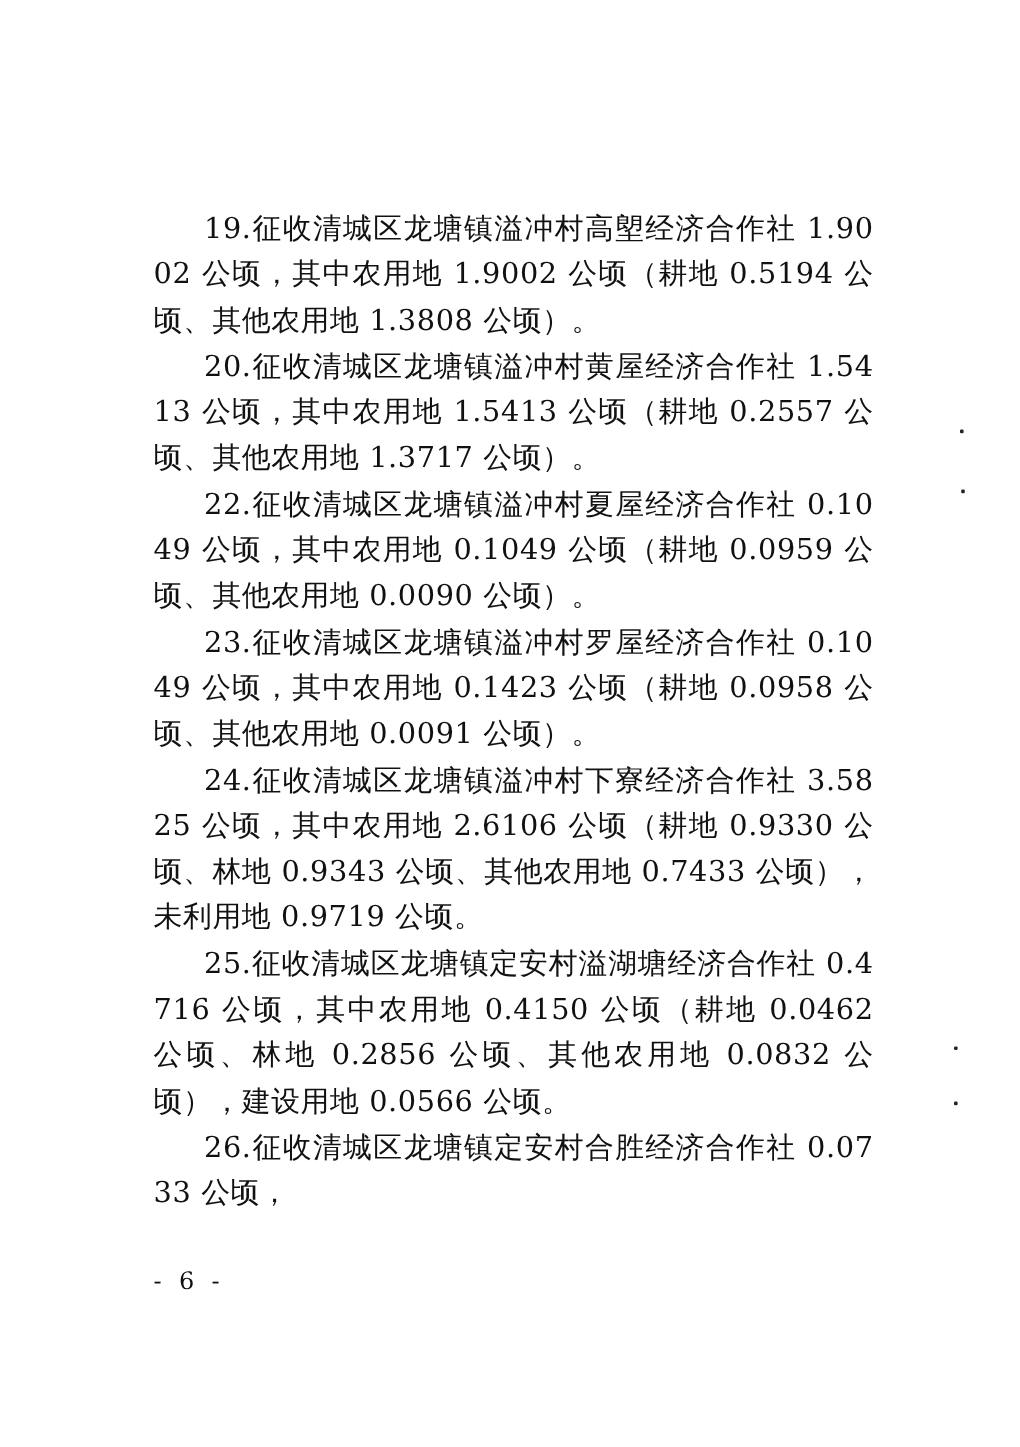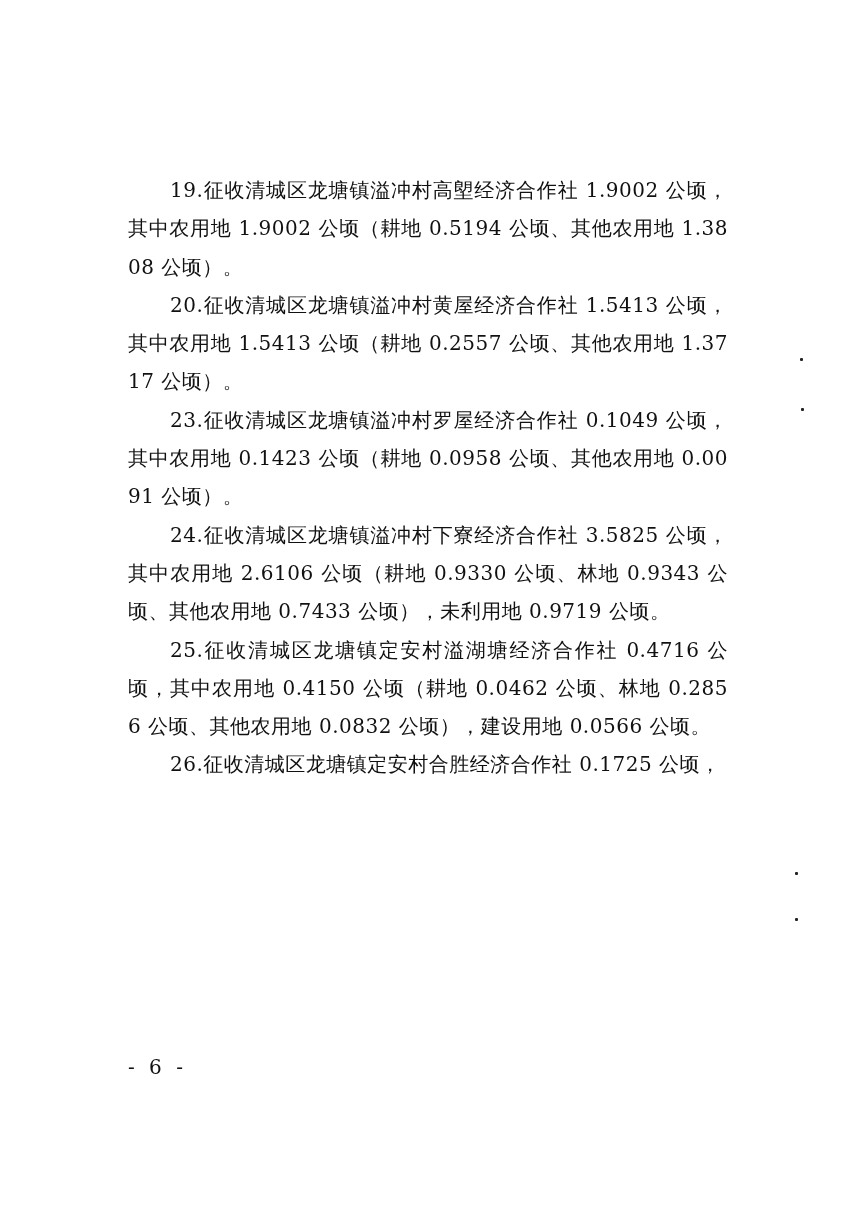--- a/index.html
+++ b/index.html
@@ -24,21 +24,21 @@
       background: #ffffff;
     }
     .body-text {
       position: absolute;
       left: 128px;
       top: 171px;
       width: 600px;
     }
     .para {
       margin: 0;
-      font-size: 20px;
+      font-size: 24px;
       line-height: 38.3px;
       letter-spacing: 0.5px;
       text-indent: 42px;
       text-align: justify;
       text-align-last: left;
       word-break: break-all;
     }
     .page-number {
       position: absolute;
       left: 128px;
@@ -54,24 +54,25 @@
       border-radius: 1px;
     }
   </style>
 </head>
 <body>
 
 <div class="page">
   <div class="body-text">
     <p class="para">19.征收清城区龙塘镇溢冲村高塱经济合作社 1.9002 公顷，其中农用地 1.9002 公顷（耕地 0.5194 公顷、其他农用地 1.3808 公顷）。</p>
     <p class="para">20.征收清城区龙塘镇溢冲村黄屋经济合作社 1.5413 公顷，其中农用地 1.5413 公顷（耕地 0.2557 公顷、其他农用地 1.3717 公顷）。</p>
+    <p class="para">22.征收清城区龙塘镇溢冲村夏屋经济合作社 0.1049 公顷，其中农用地 0.1049 公顷（耕地 0.0959 公顷、其他农用地 0.0090 公顷）。</p>
     <p class="para">23.征收清城区龙塘镇溢冲村罗屋经济合作社 0.1049 公顷，其中农用地 0.1423 公顷（耕地 0.0958 公顷、其他农用地 0.0091 公顷）。</p>
     <p class="para">24.征收清城区龙塘镇溢冲村下寮经济合作社 3.5825 公顷，其中农用地 2.6106 公顷（耕地 0.9330 公顷、林地 0.9343 公顷、其他农用地 0.7433 公顷），未利用地 0.9719 公顷。</p>
     <p class="para">25.征收清城区龙塘镇定安村溢湖塘经济合作社 0.4716 公顷，其中农用地 0.4150 公顷（耕地 0.0462 公顷、林地 0.2856 公顷、其他农用地 0.0832 公顷），建设用地 0.0566 公顷。</p>
-    <p class="para">26.征收清城区龙塘镇定安村合胜经济合作社 0.1725 公顷，</p>
+    <p class="para">26.征收清城区龙塘镇定安村合胜经济合作社 0.0733 公顷，</p>
   </div>
 
   <div class="page-number">- 6 -</div>
 
   <span class="speck" style="left:800px; top:358px;"></span>
   <span class="speck" style="left:801px; top:408px;"></span>
   <span class="speck" style="left:795px; top:872px;"></span>
   <span class="speck" style="left:795px; top:918px;"></span>
 </div>
 

